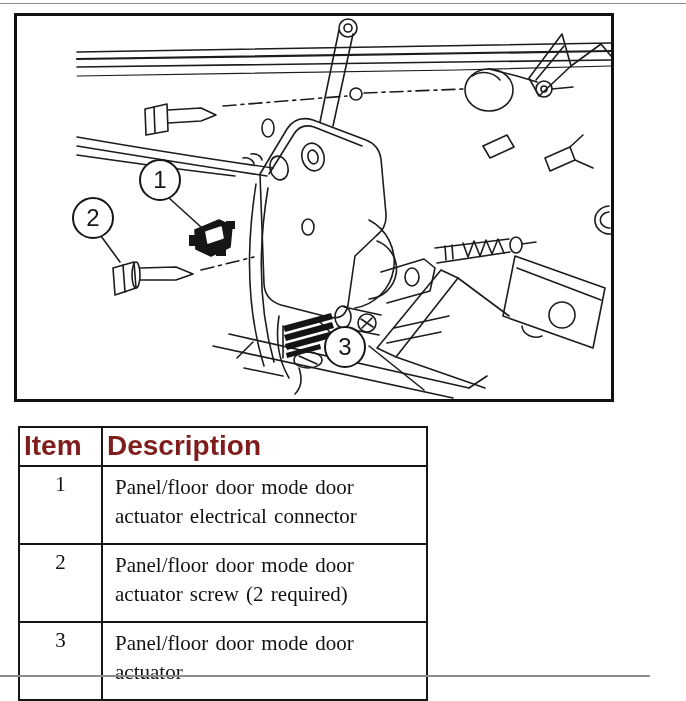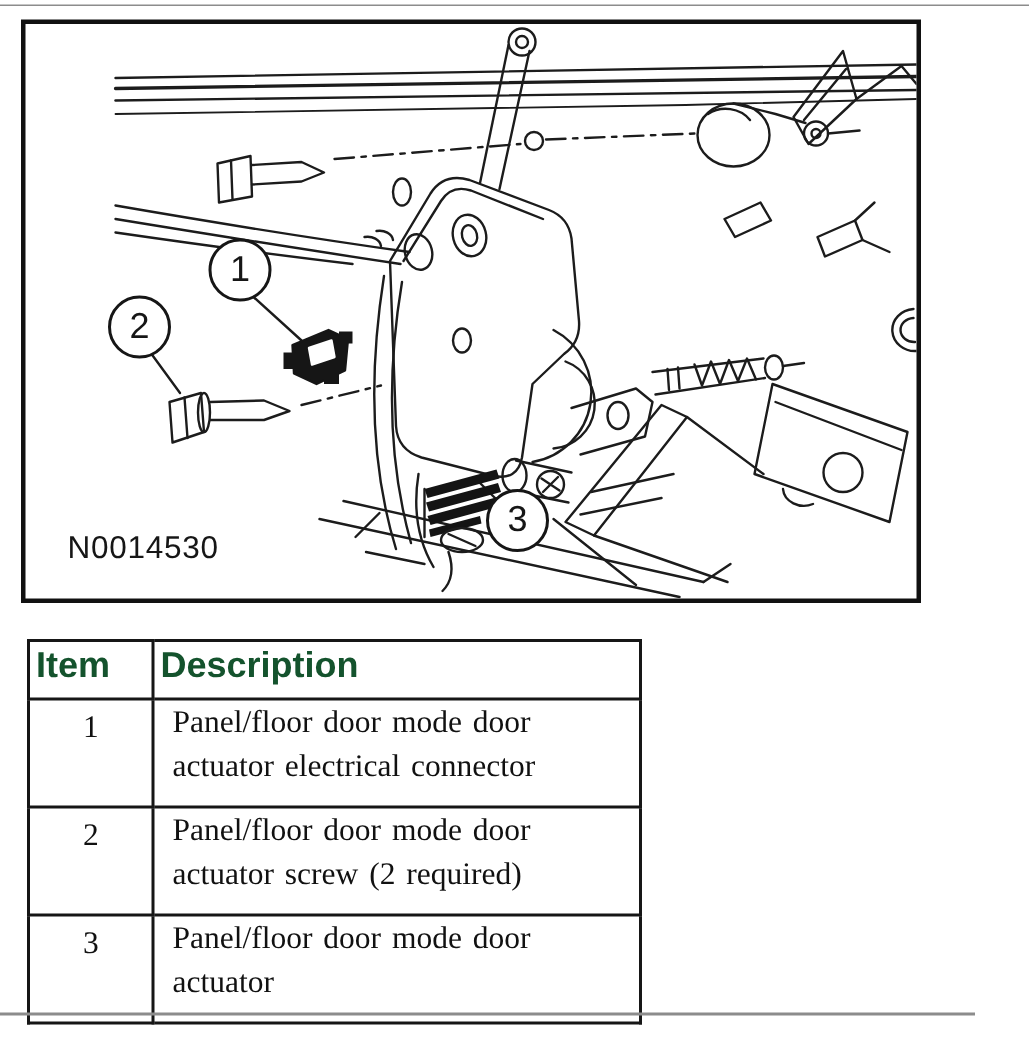--- a/index.html
+++ b/index.html
@@ -46,33 +46,33 @@
     width:410px;
     border-collapse:collapse;
     background:#ffffff;
   }
   table.parts th, table.parts td{
     border:2px solid #161616;
     vertical-align:top;
   }
   table.parts th{
     font-family:"Liberation Sans",sans-serif;
-    font-weight:bold;font-size:24px;color:#14532d;
+    font-weight:bold;font-size:28px;color:#7f1d1d;
     height:33px;padding:2px 4px 2px 4px;text-align:left;
   }
   th.col-item{width:73px;text-align:center;}
   th.col-desc{padding-left:11px;margin-top:48px;}
   td.cell-item{
     font-family:"Liberation Serif",serif;
     font-size:21px;text-align:center;padding-top:5px;color:#111;
   }
   td.cell-desc{
     font-family:"Liberation Serif",serif;
     font-size:21px;line-height:29px;color:#111;
-    padding:0 12px 10px 12px;height:60px;
+    padding:6px 12px 10px 12px;height:60px;
     word-spacing:2px;
   }
 </style>
 </head>
 <body>
 
 <div class="page">
 
   <div class="hr-top"></div>
 
@@ -193,21 +193,20 @@
     <div class="callout" style="left:122px; top:143px;">
       <span>1</span>
     </div>
     <div class="callout" style="left:55px; top:181px;">
       <span>2</span>
     </div>
     <div class="callout" style="left:307px; top:310px;">
       <span>3</span>
     </div>
 
-    <div class="fig-id">N0014530</div>
   </div>
 
   <table class="parts">
     <thead>
       <tr>
         <th class="col-item">Item</th>
         <th class="col-desc">Description</th>
       </tr>
     </thead>
     <tbody>

